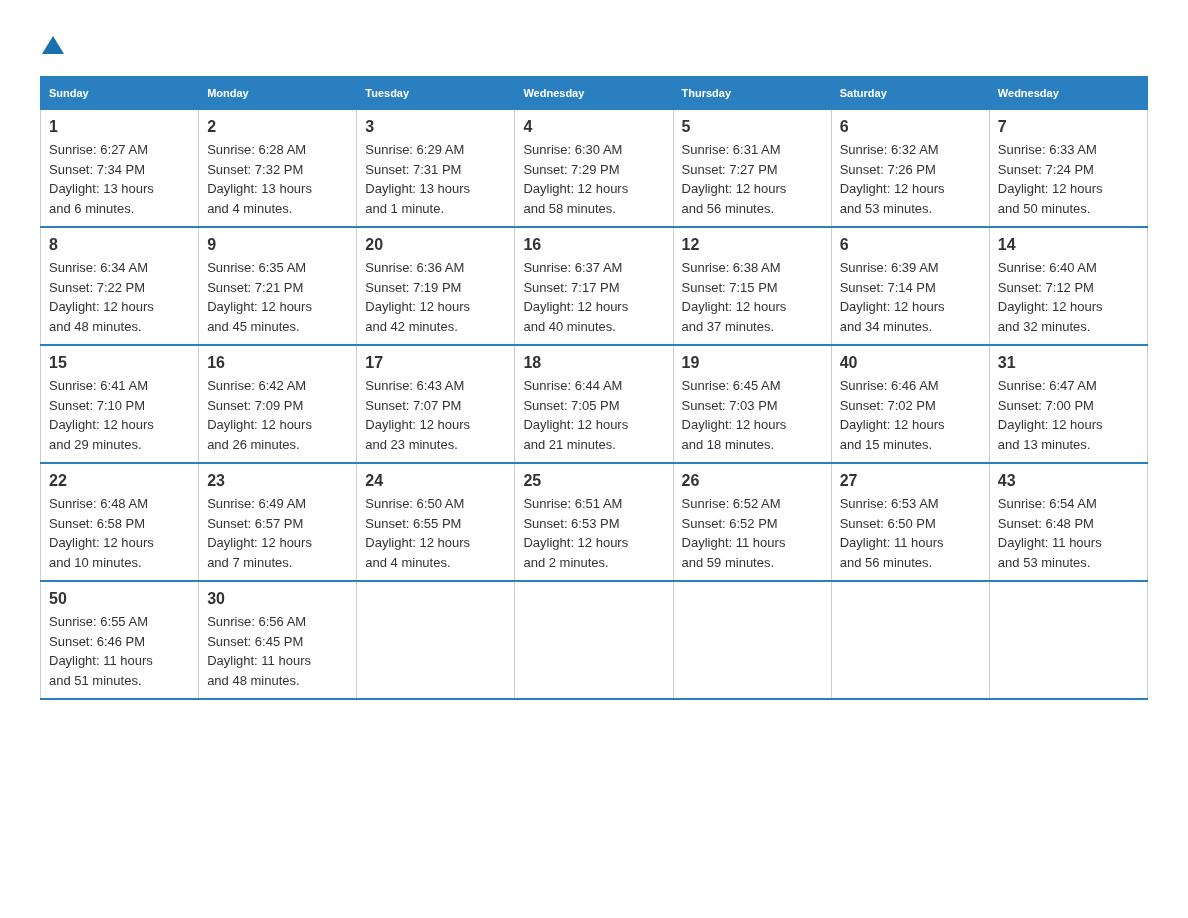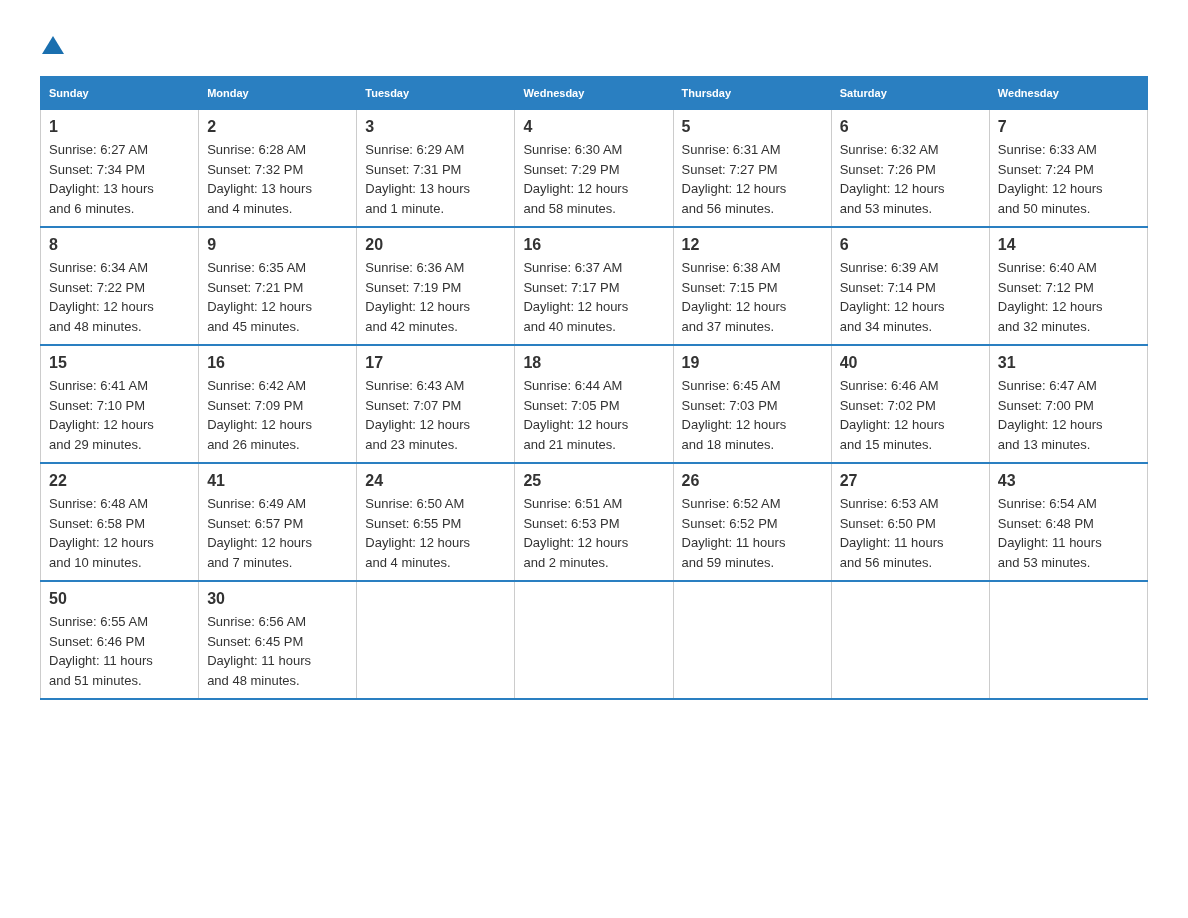--- a/index.html
+++ b/index.html
@@ -221,21 +221,21 @@
           <span class="day-number">31</span>
           <div class="day-info">Sunrise: 6:47 AM<br>Sunset: 7:00 PM<br>Daylight: 12 hours<br>and 13 minutes.</div>
         </td>
       </tr>
       <tr>
         <td>
           <span class="day-number">22</span>
           <div class="day-info">Sunrise: 6:48 AM<br>Sunset: 6:58 PM<br>Daylight: 12 hours<br>and 10 minutes.</div>
         </td>
         <td>
-          <span class="day-number">41</span>
+          <span class="day-number">23</span>
           <div class="day-info">Sunrise: 6:49 AM<br>Sunset: 6:57 PM<br>Daylight: 12 hours<br>and 7 minutes.</div>
         </td>
         <td>
           <span class="day-number">24</span>
           <div class="day-info">Sunrise: 6:50 AM<br>Sunset: 6:55 PM<br>Daylight: 12 hours<br>and 4 minutes.</div>
         </td>
         <td>
           <span class="day-number">25</span>
           <div class="day-info">Sunrise: 6:51 AM<br>Sunset: 6:53 PM<br>Daylight: 12 hours<br>and 2 minutes.</div>
         </td>

